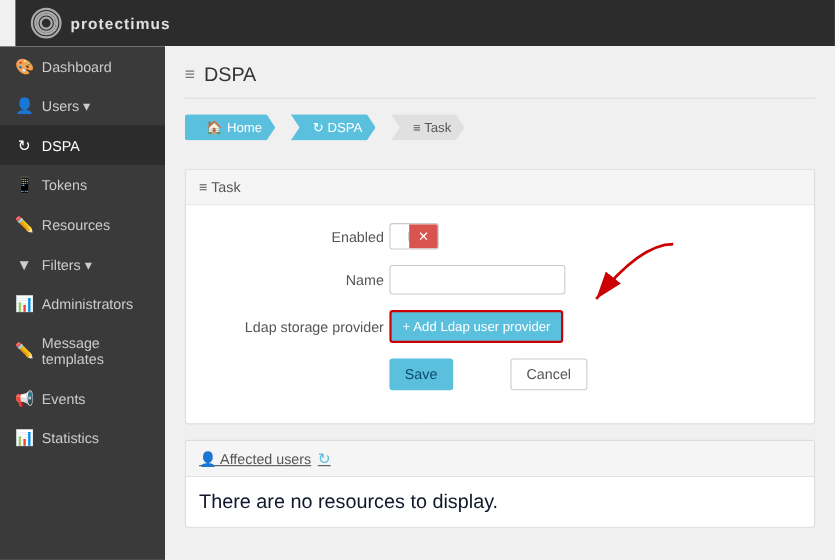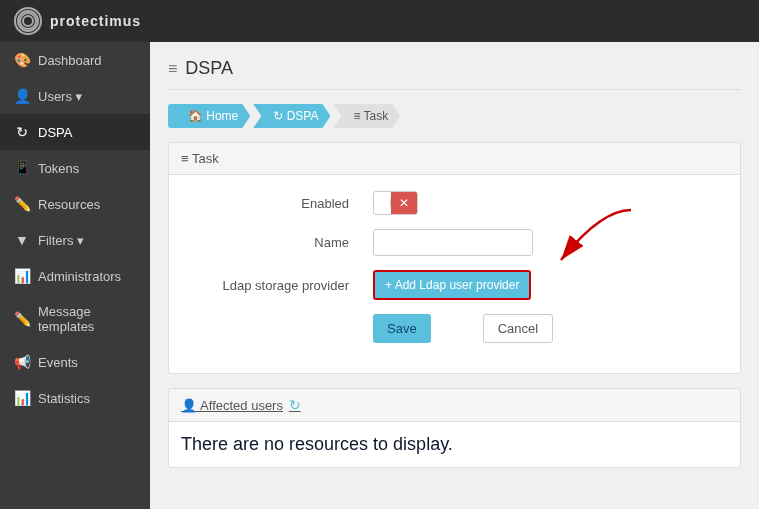--- a/index.html
+++ b/index.html
@@ -6,20 +6,21 @@
     body { font-family: Arial, sans-serif; font-size: 13px; background: #f0f0f0; display: flex; flex-direction: column; height: 509px; width: 759px; overflow: hidden; }
 
     
     .header {
       background: #2c2c2c;
       height: 42px;
       display: flex;
       align-items: center;
       padding: 0 14px;
       flex-shrink: 0;
+      margin-left: 14px;
     }
     .logo-icon {
       width: 28px; height: 28px;
       border: 2px solid #aaa;
       border-radius: 50%;
       display: flex; align-items: center; justify-content: center;
       margin-right: 8px;
       position: relative;
     }
     .logo-icon::before {
@@ -88,22 +89,22 @@
       font-size: 18px;
       font-weight: normal;
       color: #333;
     }
     .page-title-icon { color: #777; font-size: 16px; }
 
     
     .breadcrumb {
       display: flex;
       align-items: center;
-      gap: 1px;
-      margin-bottom: 14px;
+      gap: 12px;
+      margin-bottom: 26px;
     }
     .breadcrumb-item {
       display: flex;
       align-items: center;
       padding: 5px 12px 5px 20px;
       background: #5bc0de;
       color: #fff;
       font-size: 12px;
       cursor: pointer;
       position: relative;
@@ -139,21 +140,21 @@
     }
     .panel-body {
       padding: 16px 20px;
     }
 
     
     .form-row {
       display: flex;
       align-items: center;
       margin-bottom: 14px;
-      gap: 24px;
+      gap: 5px;
     }
     .form-label {
       width: 160px;
       text-align: right;
       color: #555;
       font-size: 13px;
       flex-shrink: 0;
     }
     .form-control {
       width: 160px;

